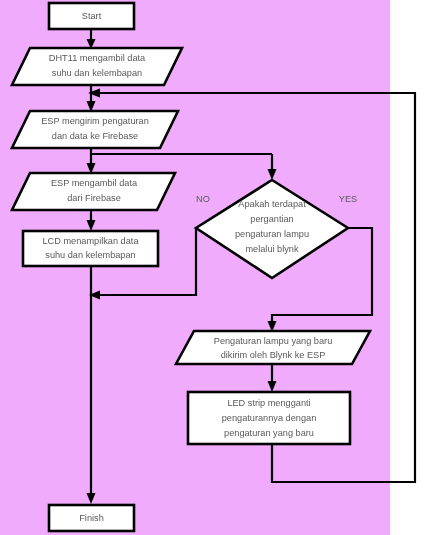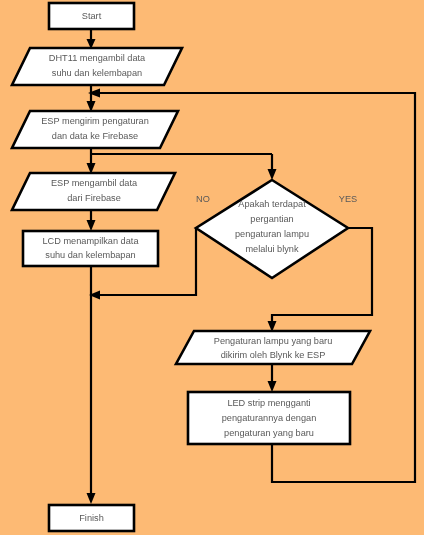--- a/index.html
+++ b/index.html
@@ -8,23 +8,23 @@
     background: #ffffff;
   }
   body {
     width: 424px;
     height: 535px;
     overflow: hidden;
     font-family: "Liberation Sans", sans-serif;
   }
   #flowchart-root {
     position: relative;
-    width: 424px;
+    width: 390px;
     height: 535px;
-    background: #fdba74;
+    background: #f0abfc;
   }
   svg#flow-svg {
     display: block;
     width: 424px;
     height: 535px;
   }
   .shape-outline {
     fill: #ffffff;
     stroke: #000000;
     stroke-width: 2.6;

